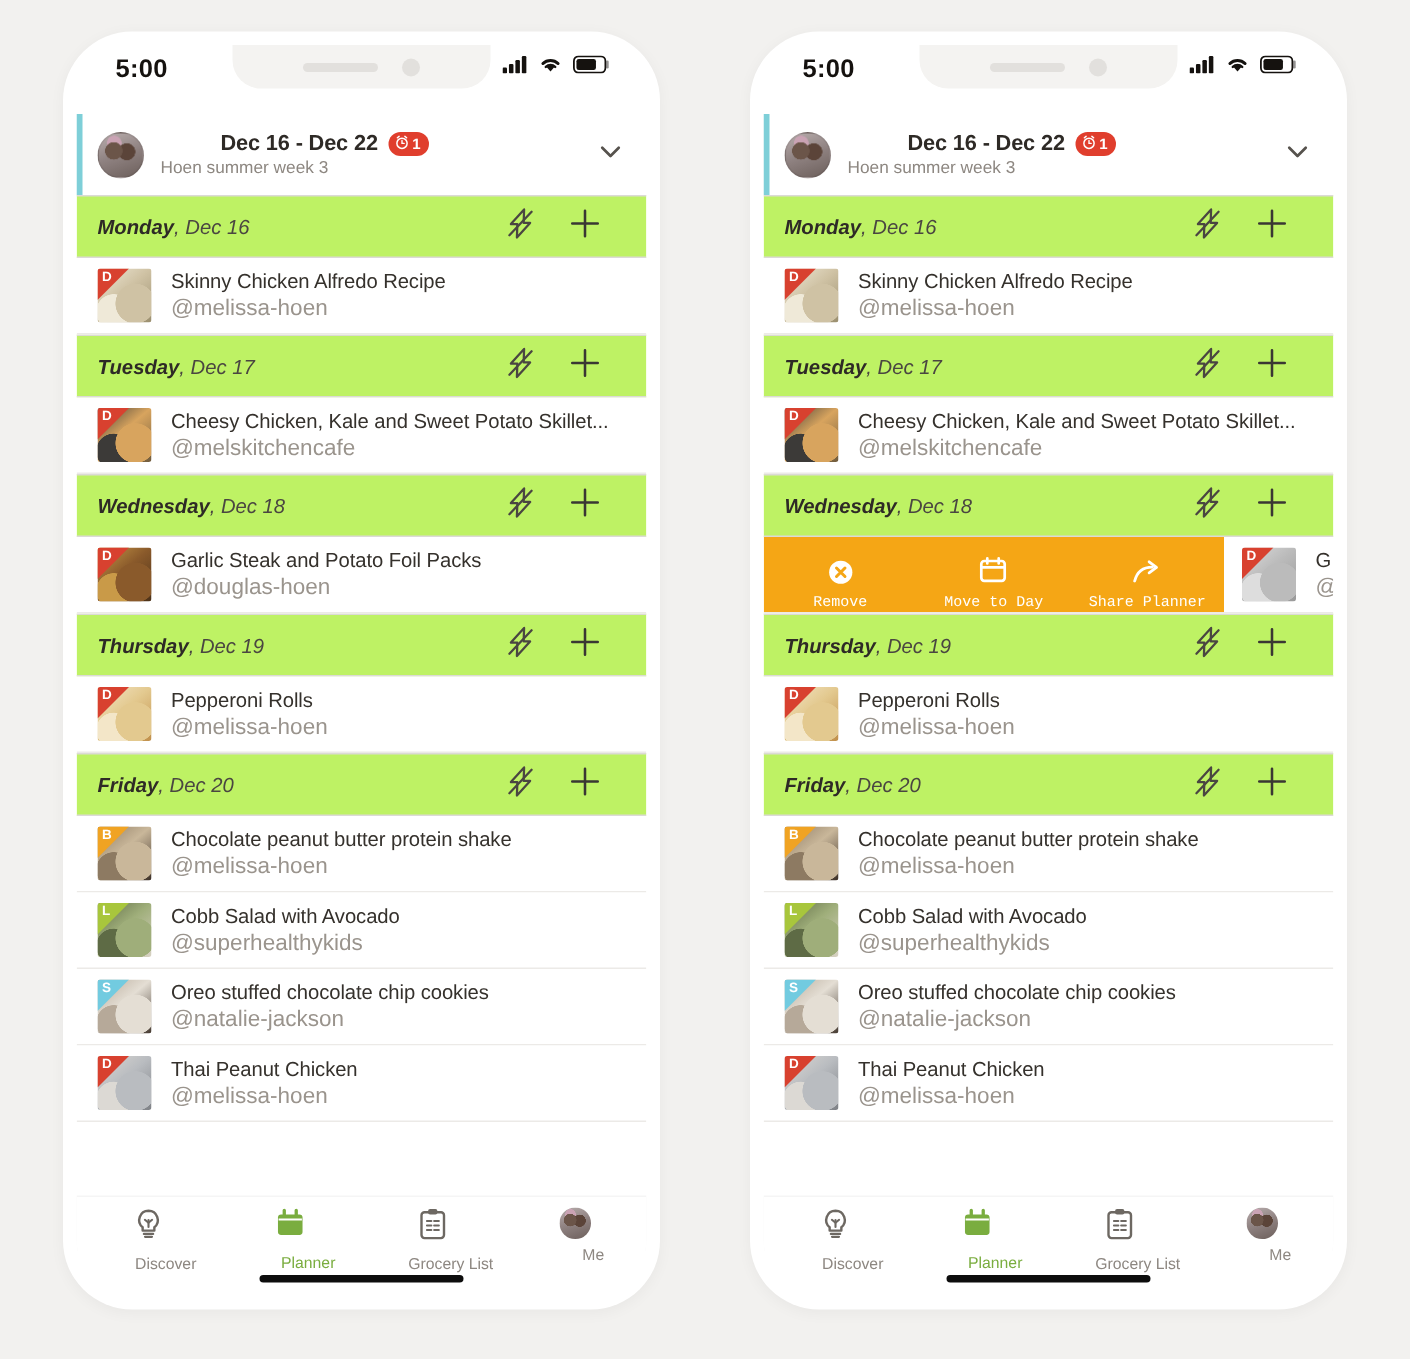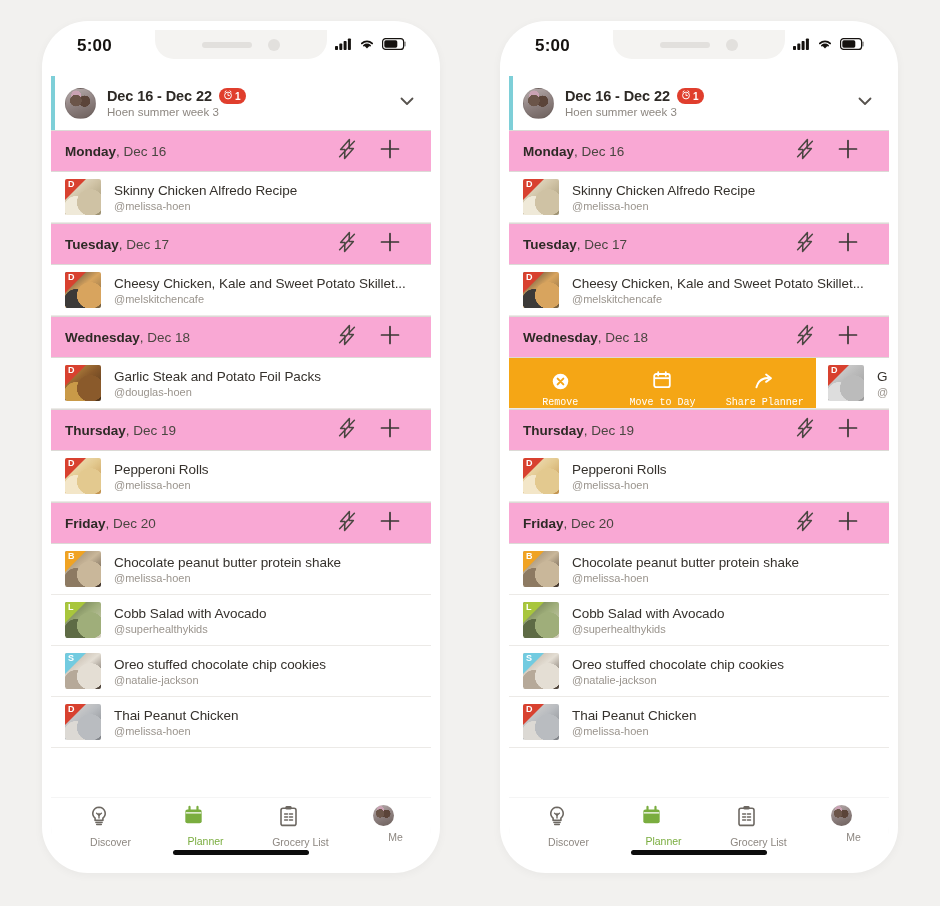--- a/index.html
+++ b/index.html
@@ -121,20 +121,21 @@
       radial-gradient(circle at 64% 42%, #5b4439 0 22%, transparent 23%),
       radial-gradient(circle at 35% 22%, #caa3b4 0 16%, transparent 17%),
       linear-gradient(160deg, #b9aeae 0%, #8e8180 50%, #6c5f5b 100%);
     border: 1px solid rgba(0,0,0,0.06);
   }
   .week-text { flex: 1; min-width: 0; }
   .week-title-row {
     display: flex;
     align-items: flex-start;
     gap: 7px;
+    margin-left: 40px;
   }
   .week-title {
     font-size: 14.5px;
     font-weight: bold;
     color: #2e2a26;
     letter-spacing: -0.1px;
   }
   .alarm-badge {
     display: inline-flex;
     align-items: center;
@@ -159,26 +160,27 @@
 
   
   .list {
     flex: 1;
     overflow: hidden;
     background: #fff;
     position: relative;
   }
   .day-header {
     height: 42px;
-    background: #f9a8d4;
+    background: #bef264;
     display: flex;
     align-items: center;
     padding: 0 30px 0 14px;
     border-top: 1px solid #dcdad6;
     border-bottom: 1px solid #dcdad6;
+    font-style: italic;
   }
   .day-label {
     flex: 1;
     font-size: 13.5px;
     color: #4a4641;
   }
   .day-label b { font-weight: bold; color: #2e2a26; }
   .day-actions {
     display: flex;
     align-items: center;
@@ -223,21 +225,21 @@
   .recipe-text { flex: 1; min-width: 0; }
   .recipe-title {
     font-size: 13.5px;
     color: #35312c;
     white-space: nowrap;
     overflow: hidden;
     text-overflow: ellipsis;
     letter-spacing: -0.05px;
   }
   .recipe-author {
-    font-size: 11px;
+    font-size: 15px;
     color: #9a948d;
     margin-top: 2px;
   }
 
   
   .swipe-row {
     height: 51px;
     position: relative;
     overflow: hidden;
     border-bottom: 1px solid #eceae7;

